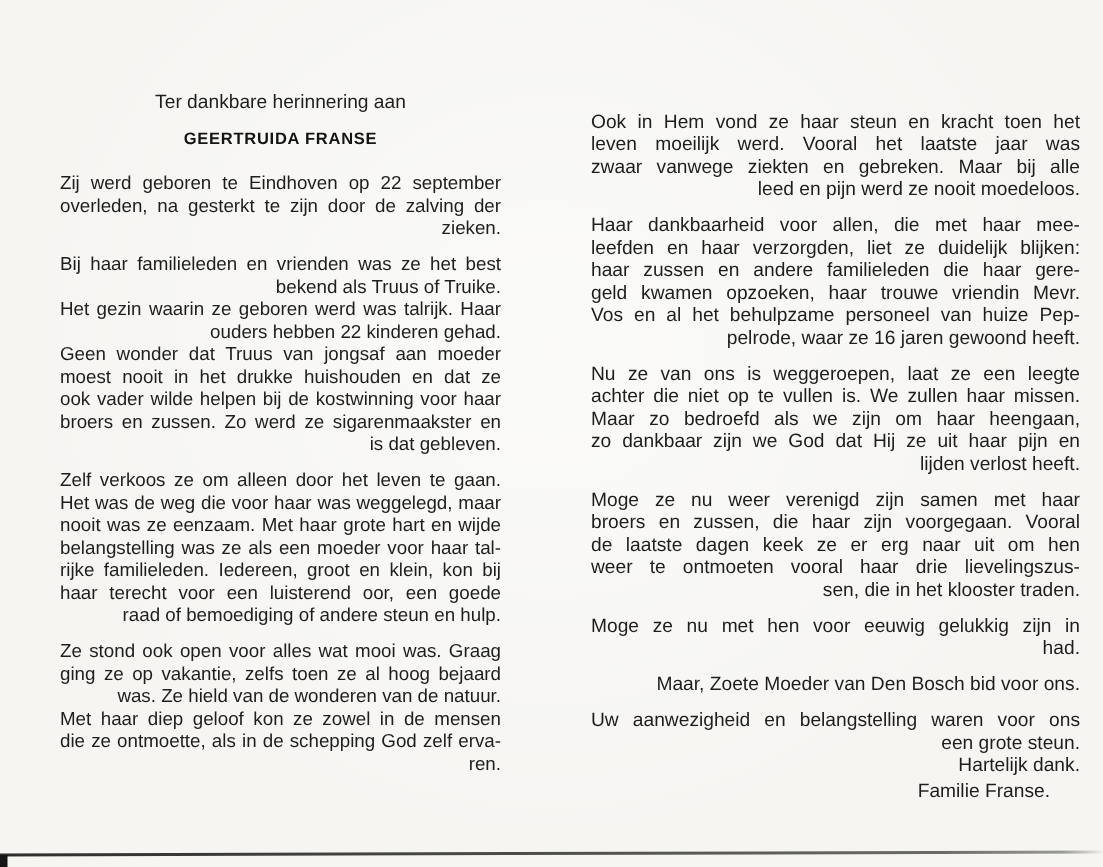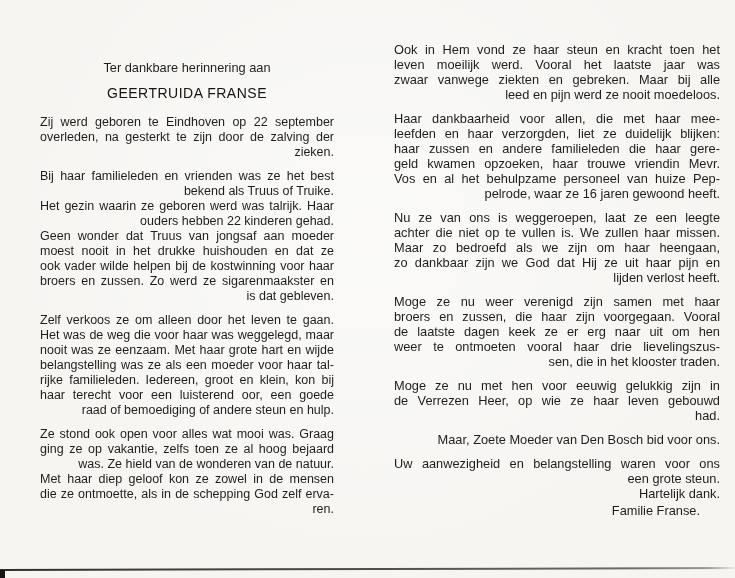--- a/index.html
+++ b/index.html
@@ -15,31 +15,31 @@
     background:
       radial-gradient(ellipse at 50% 40%, rgba(255,255,255,.55), rgba(0,0,0,0) 70%),
       var(--paper, #f6f5f2);
   }
   .col {
     position: absolute;
     color: var(--ink, #1e1e1e);
     line-height: 15px;
   }
   .col-left  { left: 40px;  top: 60px; width: 294px; font-size: 12.5px; }
-  .col-right { left: 394px; top: 42px; width: 326px; font-size: 12.8px; }
+  .col-right { left: 394px; top: 73px; width: 326px; font-size: 12.8px; }
   .dedication {
     text-align: center;
     font-size: 12.8px;
     margin-bottom: 11px;
     color: var(--ink, #1e1e1e);
   }
   .name {
     text-align: center;
-    font-weight: normal;
-    font-size: 14px;
+    font-weight: bold;
+    font-size: 11px;
     letter-spacing: 0.5px;
     margin-bottom: 14px;
     color: #141414;
   }
   .block { margin-bottom: 9px; }
   .block:last-child { margin-bottom: 0; }
   .ln { text-align: right; }
   .ln.j { text-align: justify; text-align-last: justify; }
   .signature {
     text-align: right;
@@ -131,21 +131,20 @@
         </div>
         <div class="block">
           <div class="ln j">Moge ze nu weer verenigd zijn samen met haar</div>
           <div class="ln j">broers en zussen, die haar zijn voorgegaan. Vooral</div>
           <div class="ln j">de laatste dagen keek ze er erg naar uit om hen</div>
           <div class="ln j">weer te ontmoeten vooral haar drie lievelingszus-</div>
           <div class="ln">sen, die in het klooster traden.</div>
         </div>
         <div class="block">
           <div class="ln j">Moge ze nu met hen voor eeuwig gelukkig zijn in</div>
-          <div class="ln j">de Verrezen Heer, op wie ze haar leven gebouwd</div>
           <div class="ln">had.</div>
         </div>
         <div class="block">
           <div class="ln">Maar, Zoete Moeder van Den Bosch bid voor ons.</div>
         </div>
         <div class="block">
           <div class="ln j">Uw aanwezigheid en belangstelling waren voor ons</div>
           <div class="ln">een grote steun.</div>
           <div class="ln">Hartelijk dank.</div>
         </div>

